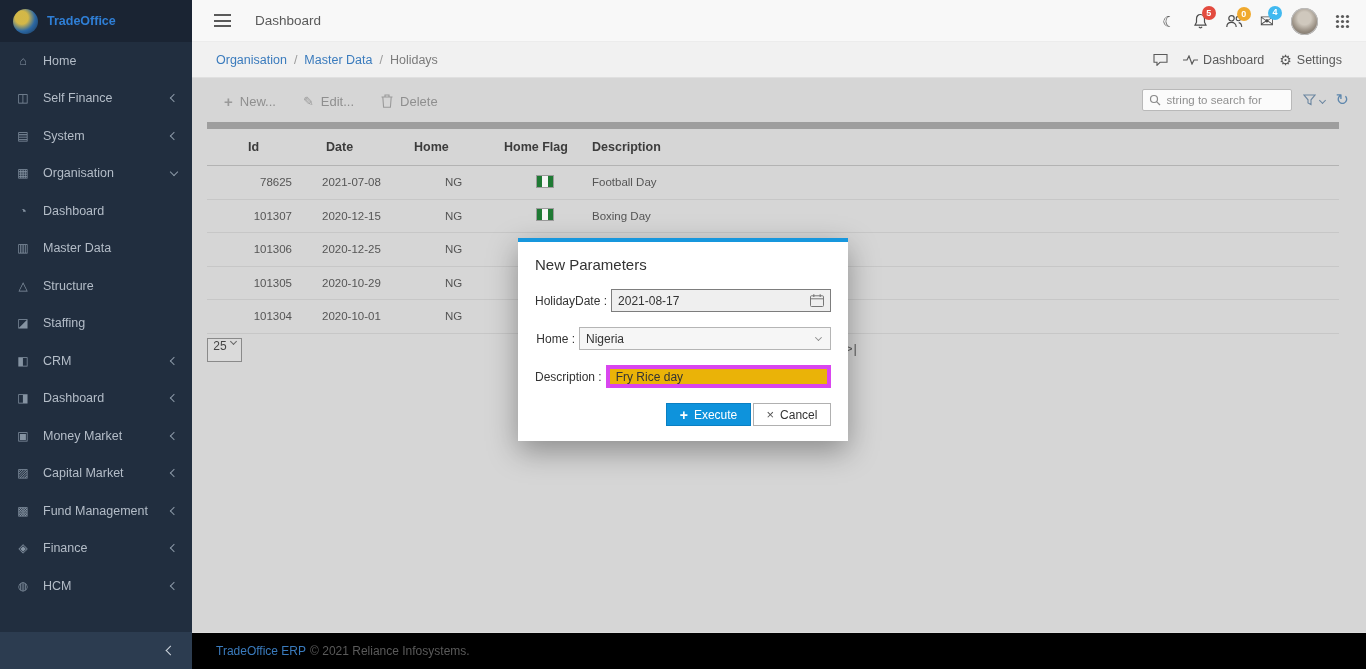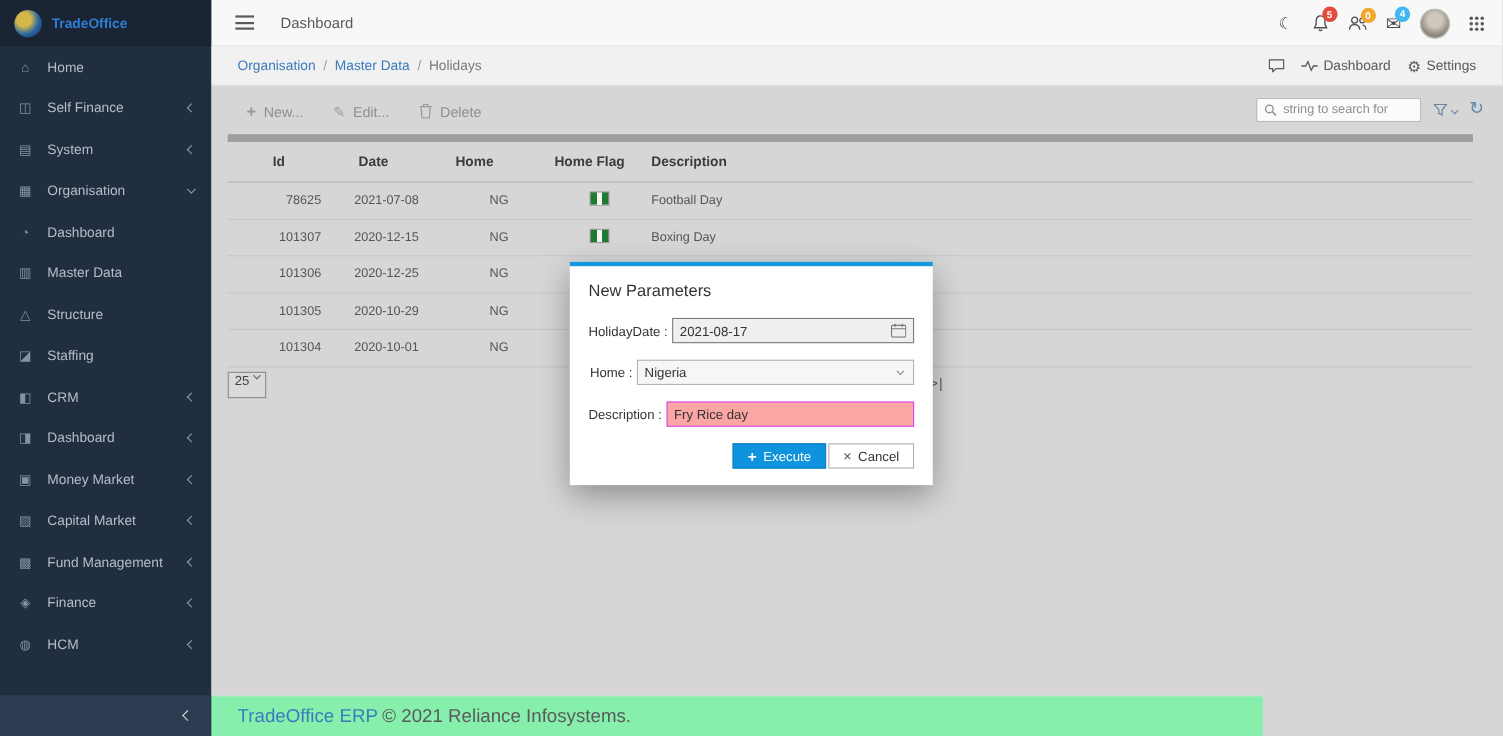--- a/index.html
+++ b/index.html
@@ -74,31 +74,31 @@
 
   
   .modal{position:absolute;left:518px;top:238px;width:330px;background:#fff;border-top:4px solid #1797dd;box-shadow:0 10px 28px rgba(0,0,0,.35);padding:14px 17px 15px;z-index:20}
   .modal-title{font-size:15px;color:#333;margin-bottom:16px}
   .mrow{display:flex;align-items:center;justify-content:flex-end;margin-bottom:15px}
   .mrow label{font-size:12px;color:#333;margin-right:4px;white-space:nowrap}
   .fld{height:23px;display:flex;align-items:center}
   .fld input{height:100%;width:100%;border:none;outline:none;background:transparent;font-size:12px;color:#333;padding:0 6px;font-family:"Liberation Sans",sans-serif}
   .fld-date{width:220px;background:#efefef;border:1px solid #7d7d7d}
   .fld-select{width:252px;background:#f6f6f6;border:1px solid #b5b5b5;cursor:pointer}
-  .fld-text{width:226px;background:#fca5a5;border:1px solid #d946ef}
+  .fld-text{width:226px;background:#eab308;border:4px solid #d946ef}
   .fld .icon-right{margin-right:6px;display:flex;align-items:center}
   .btn-row{display:flex;justify-content:flex-end;gap:2px;margin-top:6px}
   .btn{height:23px;display:flex;align-items:center;justify-content:center;gap:6px;font-size:12px;cursor:pointer}
   .btn-execute{width:85px;background:#0e93dc;color:#fff;border:1px solid #0a7fc2}
   .btn-execute .plus{font-size:14px;font-weight:bold}
   .btn-cancel{width:78px;background:#fff;color:#333;border:1px solid #b0b0b0}
   .btn-cancel .x{font-size:13px;color:#555}
 
   
-  .footer{position:absolute;left:192px;top:632px;width:956px;height:37px;background:#86efac;border-top:1px solid #ddd;display:flex;align-items:center;padding-left:24px;font-size:17px;color:#5a5a5a;z-index:4}
+  .footer{position:absolute;left:192px;top:632px;width:1174px;height:37px;background:#000000;border-top:1px solid #ddd;display:flex;align-items:center;padding-left:24px;font-size:12px;color:#5a5a5a;z-index:4}
   .footer a{color:#3a7bbd;text-decoration:none;margin-right:4px;cursor:pointer}
   svg{display:block}
 </style>
 </head>
 <body>
 
 <div class="sidebar">
   <div class="logo">
     <div class="logo-circle"></div>
     <div class="logo-text">TradeOffice</div>

